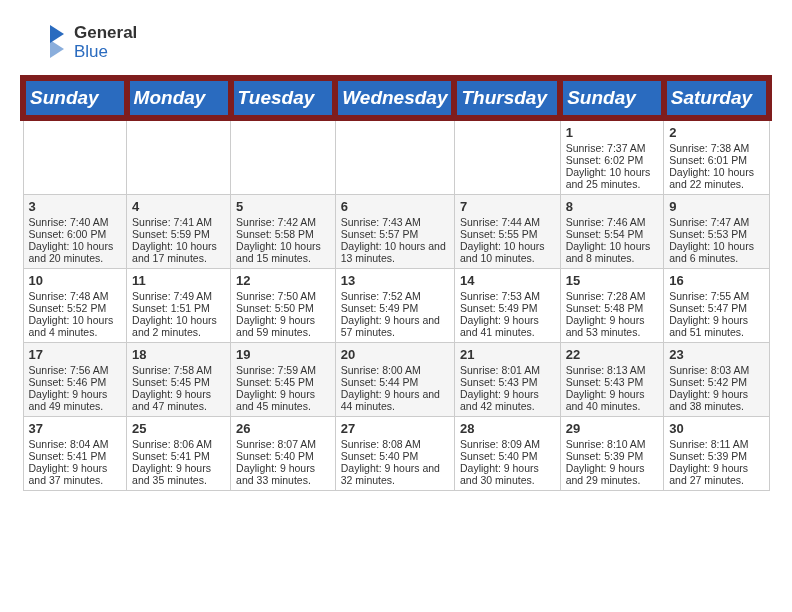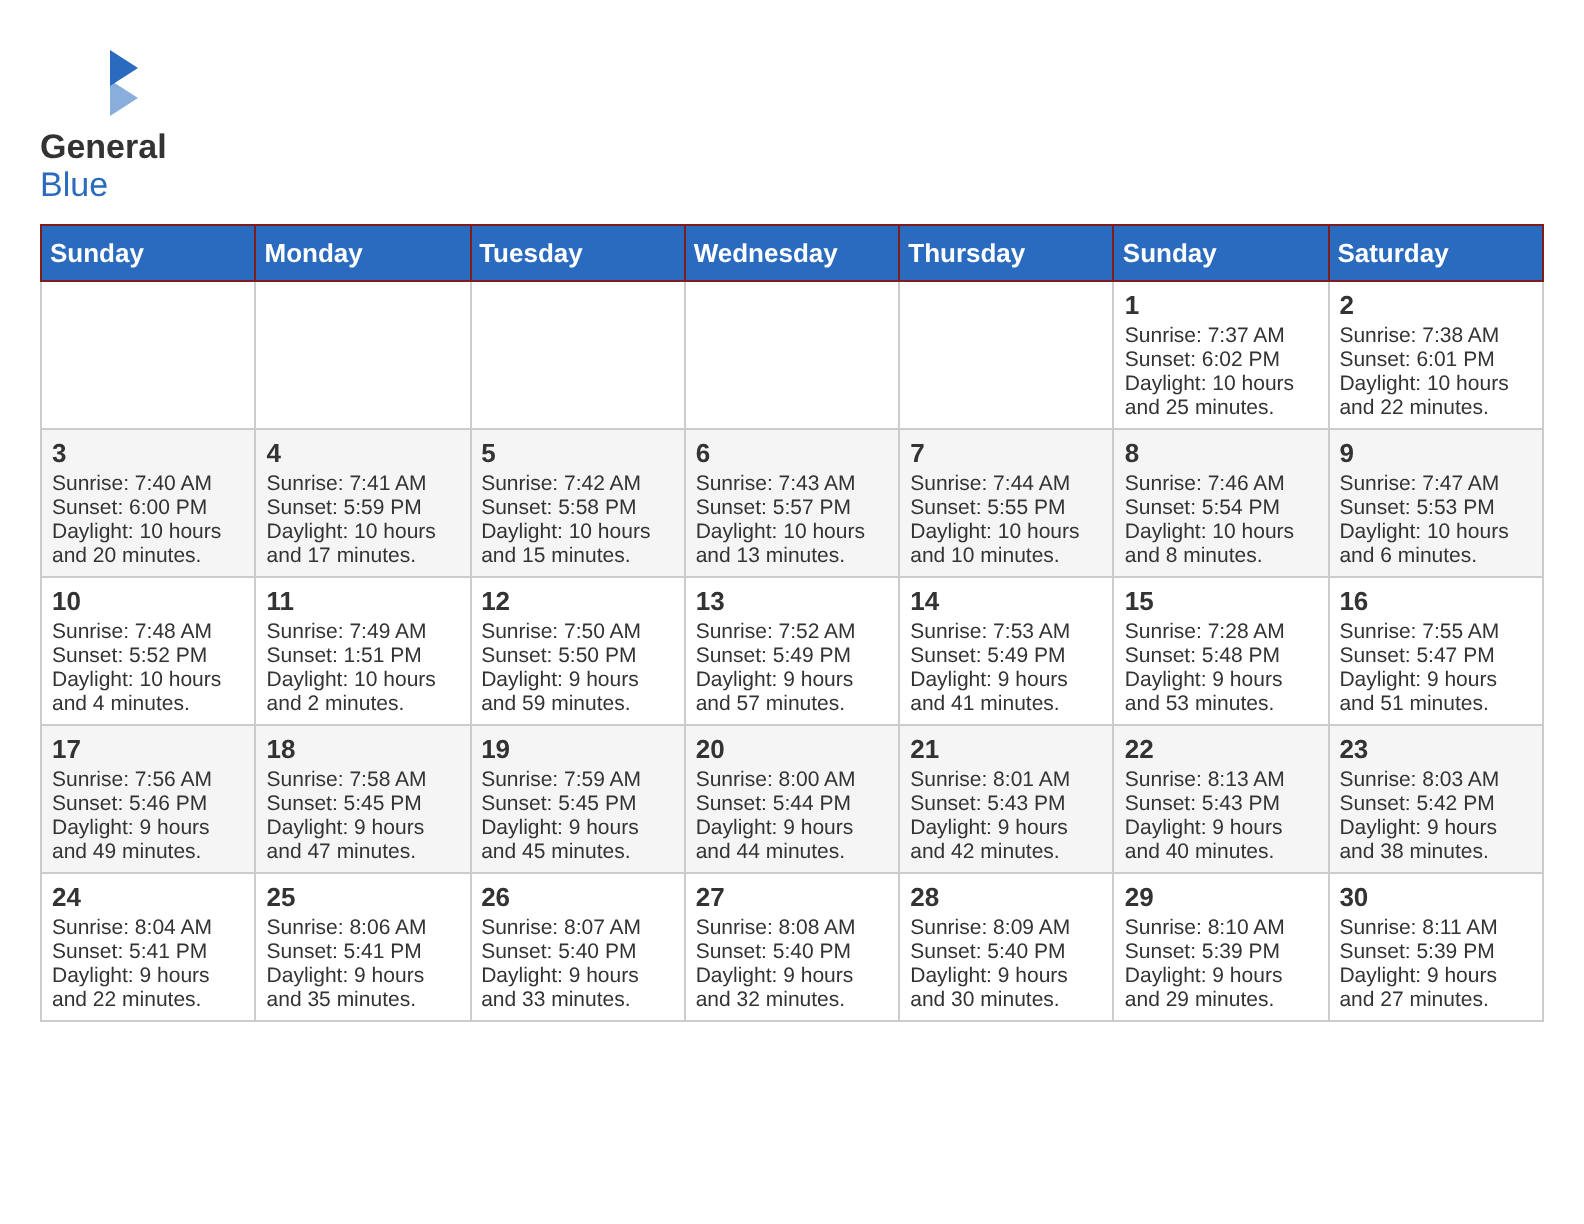--- a/index.html
+++ b/index.html
@@ -35,23 +35,24 @@
     }
     .calendar {
       width: 100%;
       border-collapse: collapse;
       border: 1px solid #ccc;
     }
     .calendar th {
       background-color: #2a6bbf;
       color: white;
       padding: 6px 4px;
-      font-size: 13px;
+      font-size: 19px;
       text-align: left;
-      border: 1px solid #7f1d1d;
+      border: 6px solid #7f1d1d;
+      font-style: italic;
     }
     .calendar td {
       vertical-align: top;
       padding: 4px 5px;
       font-size: 10.5px;
       color: #333;
       border: 1px solid #ccc;
       width: calc(100% / 7);
       min-height: 80px;
       background: #fff;
@@ -67,21 +68,21 @@
     }
     .empty { background: #fff !important; }
     .row-even td { background: #f5f5f5; }
     .row-odd td { background: #ffffff; }
   </style>
 </head>
 <body>
 
 <div class="header-area">
   <div class="logo">
-  <div style="display:flex;flex-direction:column;align-items:center;">
+  <div style="display:flex;align-items:center;">
     <svg width="50" height="45" viewBox="0 0 50 45" style="margin-right:4px;">
       <polygon points="30,5 44,14 30,23" fill="#2a6bbf"></polygon>
       <polygon points="30,20 44,29 30,38" fill="#2a6bbf" opacity="0.55"></polygon>
     </svg>
     <div>
       <div style="font-size:17px;font-weight:bold;color:#333;line-height:1.1;">General</div>
       <div style="font-size:17px;font-weight:normal;color:#2a6bbf;line-height:1.1;">Blue</div>
     </div>
   </div>
 </div>
@@ -250,24 +251,24 @@
         </td>
         <td>
           <span class="day-num">23</span>
           <div>Sunrise: 8:03 AM</div>
           <div>Sunset: 5:42 PM</div>
           <div>Daylight: 9 hours and 38 minutes.</div>
         </td>
       </tr>
       <tr class="row-odd">
         <td>
-          <span class="day-num">24</span>
+          <span class="day-num">37</span>
           <div>Sunrise: 8:04 AM</div>
           <div>Sunset: 5:41 PM</div>
-          <div>Daylight: 9 hours and 22 minutes.</div>
+          <div>Daylight: 9 hours and 37 minutes.</div>
         </td>
         <td>
           <span class="day-num">25</span>
           <div>Sunrise: 8:06 AM</div>
           <div>Sunset: 5:41 PM</div>
           <div>Daylight: 9 hours and 35 minutes.</div>
         </td>
         <td>
           <span class="day-num">26</span>
           <div>Sunrise: 8:07 AM</div>

